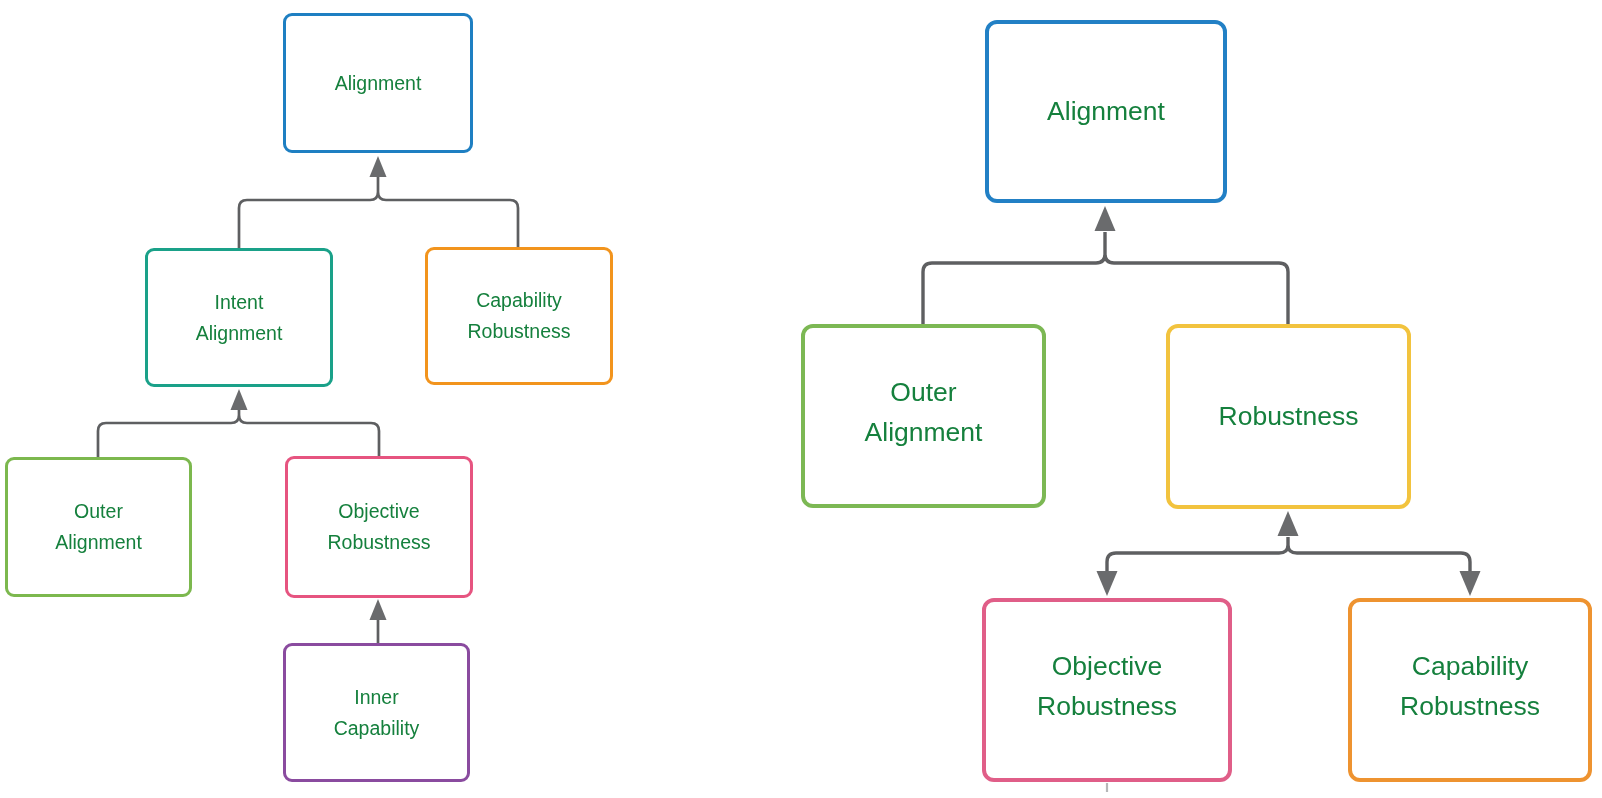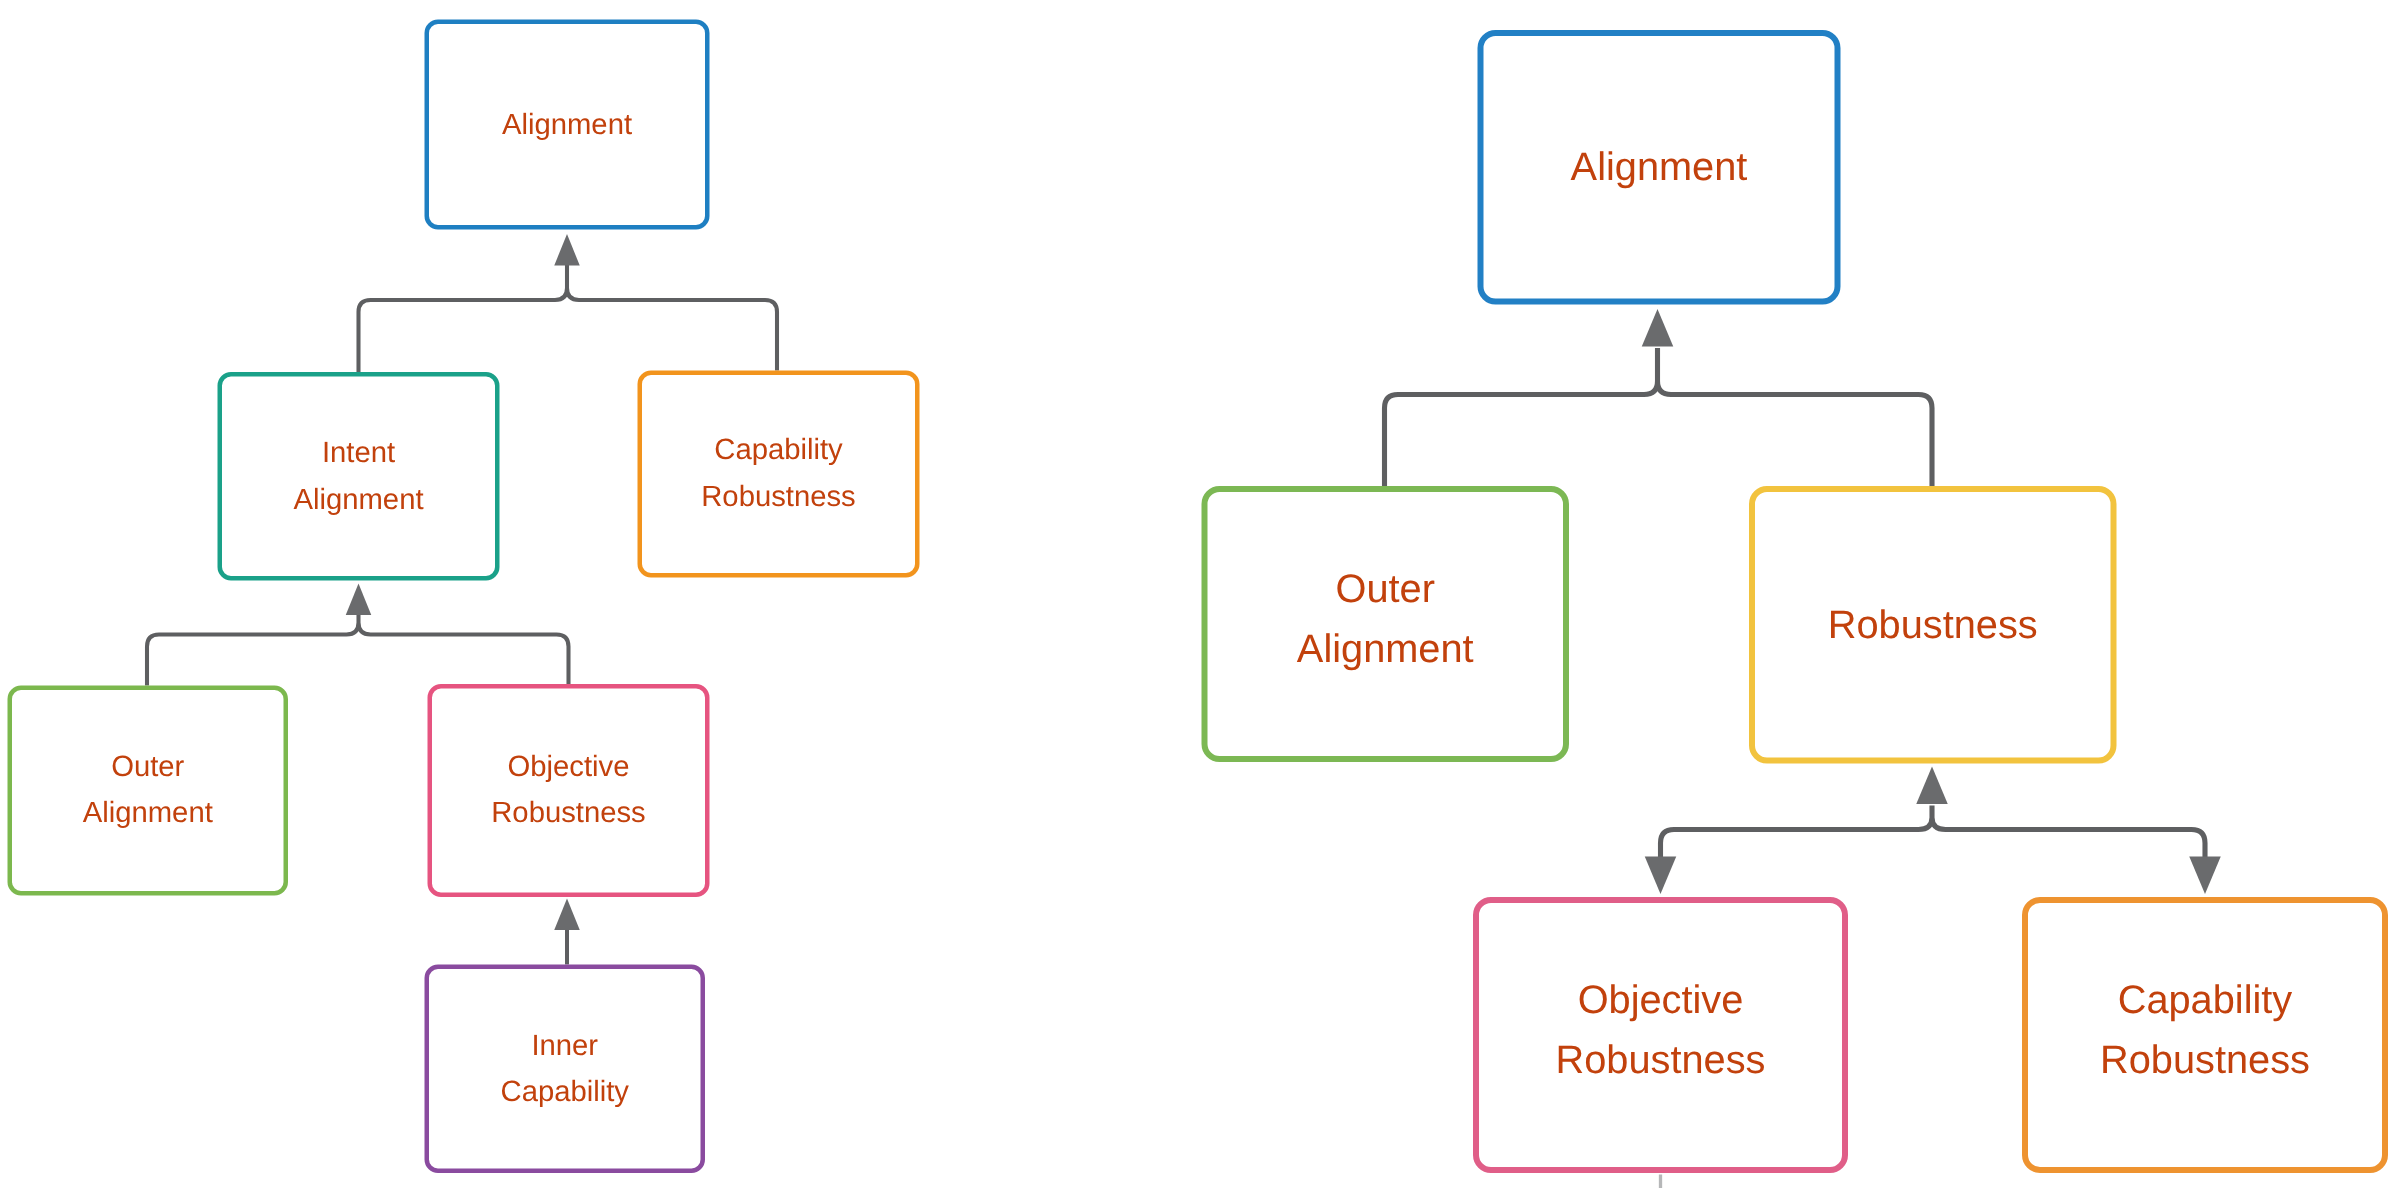--- a/index.html
+++ b/index.html
@@ -37,21 +37,21 @@
   .node.left  .label { font-size: 19.5px; line-height: 1.58; }
   .node.left.twoline { }
 
   .node.right { border-width: 4px; border-radius: 12px; }
   .node.right .label { font-size: 26.5px; line-height: 1.5; }
   .node.right.twoline { padding-bottom: 6px; }
 </style>
 </head>
 <body>
 
-<div class="canvas" style="background: rgb(255, 255, 255); color: #c2410c;">
+<div class="canvas" style="background: rgb(255, 255, 255); color: #15803d;">
 
   <svg class="connector-layer" viewBox="0 0 1602 798" xmlns="http://www.w3.org/2000/svg">
 
     <path d="M239 248 V208 Q239 200 247 200 H370 Q378 200 378 192 V176 M518 247 V208 Q518 200 510 200 H386 Q378 200 378 192" fill="none" stroke="#5e5f61" stroke-width="2.7" style="stroke: rgb(94, 95, 97);"></path>
     <polygon points="378,156 369.5,177 386.5,177" fill="#6a6b6d" style="fill: rgb(106, 107, 109);"></polygon>
 
     <path d="M98 457 V431 Q98 423 106 423 H231 Q239 423 239 415 V409 M379 456 V431 Q379 423 371 423 H247 Q239 423 239 415" fill="none" stroke="#5e5f61" stroke-width="2.7" style="stroke: rgb(94, 95, 97);"></path>
     <polygon points="239,389 230.5,410 247.5,410" fill="#6a6b6d" style="fill: rgb(106, 107, 109);"></polygon>
 
     <path d="M378 643 V618" fill="none" stroke="#5e5f61" stroke-width="2.7" style="stroke: rgb(94, 95, 97);"></path>

